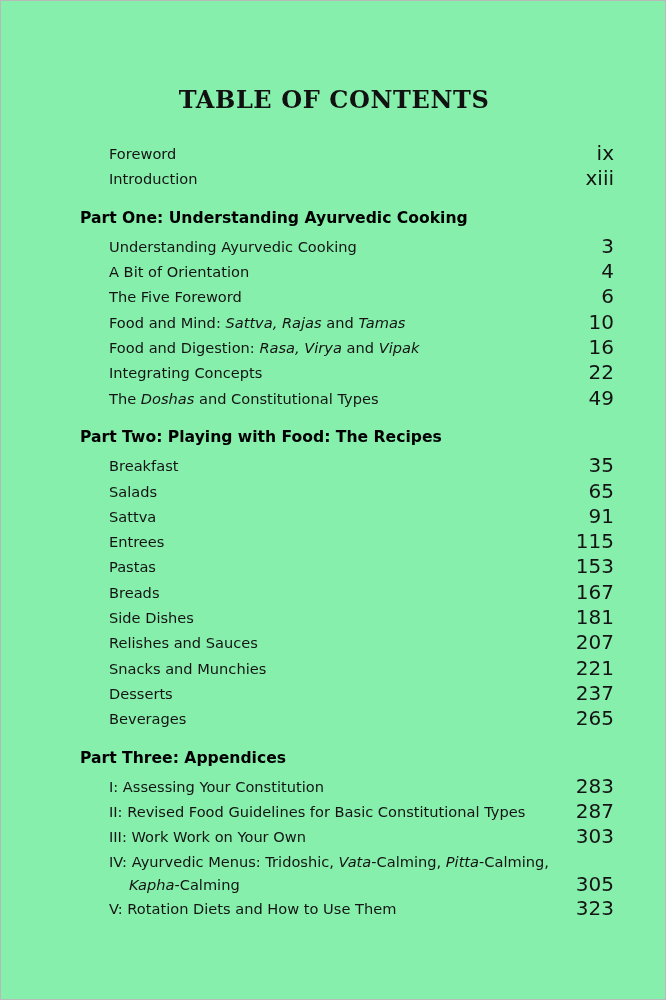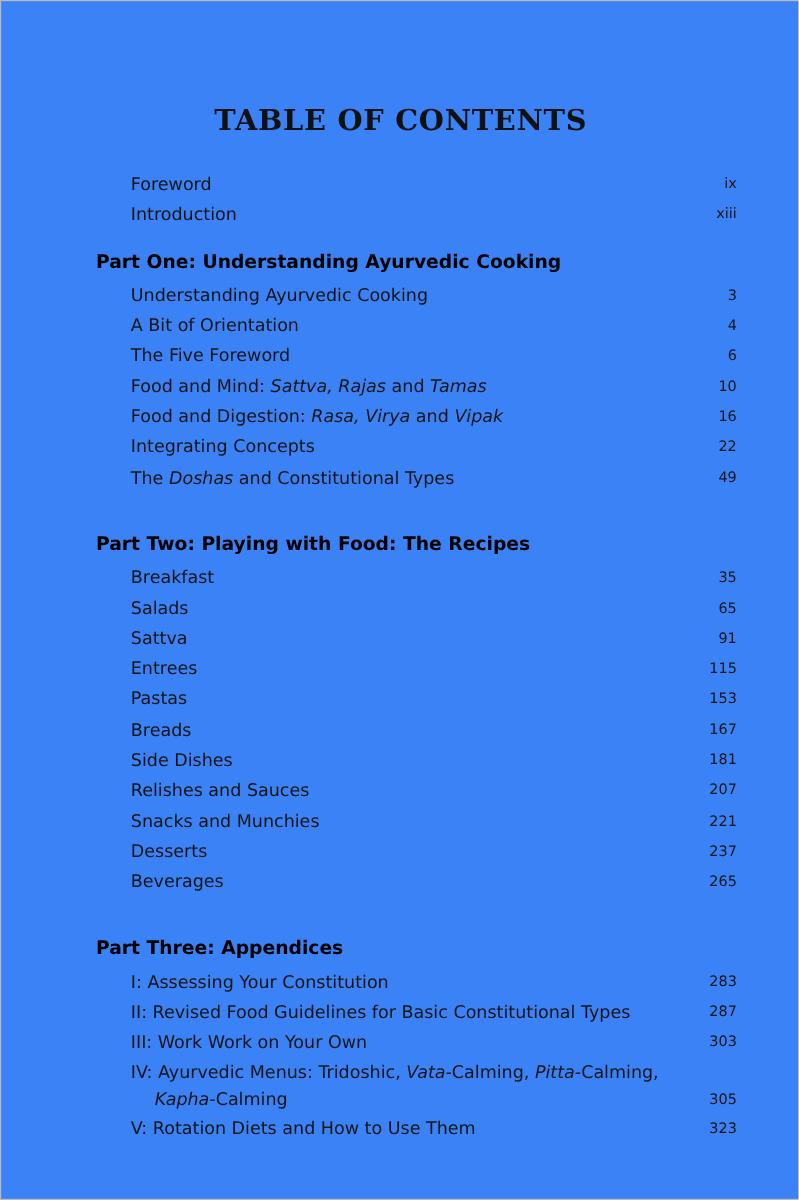--- a/index.html
+++ b/index.html
@@ -7,21 +7,21 @@
     padding: 0;
     background: #ffffff;
   }
   body {
     font-family: "DejaVu Sans", sans-serif;
   }
   .page {
     position: relative;
     width: 666px;
     height: 1000px;
-    background: #3b82f6;
+    background: #86efac;
     box-sizing: border-box;
     border: 1px solid #b9b9b9;
     overflow: hidden;
   }
   .toc-title {
     position: absolute;
     top: 84px;
     left: 0;
     width: 666px;
     text-align: center;
@@ -49,31 +49,31 @@
     display: inline;
   }
   .entry.indent {
     padding-left: 29px;
   }
   .entry .pageno {
     position: absolute;
     right: 0;
     bottom: 0;
     text-align: right;
-    font-size: 12px;
+    font-size: 20px;
     color: #141414;
     line-height: 25.3px;
   }
   .part-head {
     font-size: 15.6px;
     font-weight: bold;
     color: #000000;
     line-height: 25.3px;
     padding-left: 0;
-    margin-top: 30px;
+    margin-top: 14px;
     margin-bottom: 3px;
   }
   .part-head.first {
     margin-top: 14px;
   }
   .entry .wrap2 {
     display: block;
     padding-left: 20px;
   }
   .entry.two-line {

